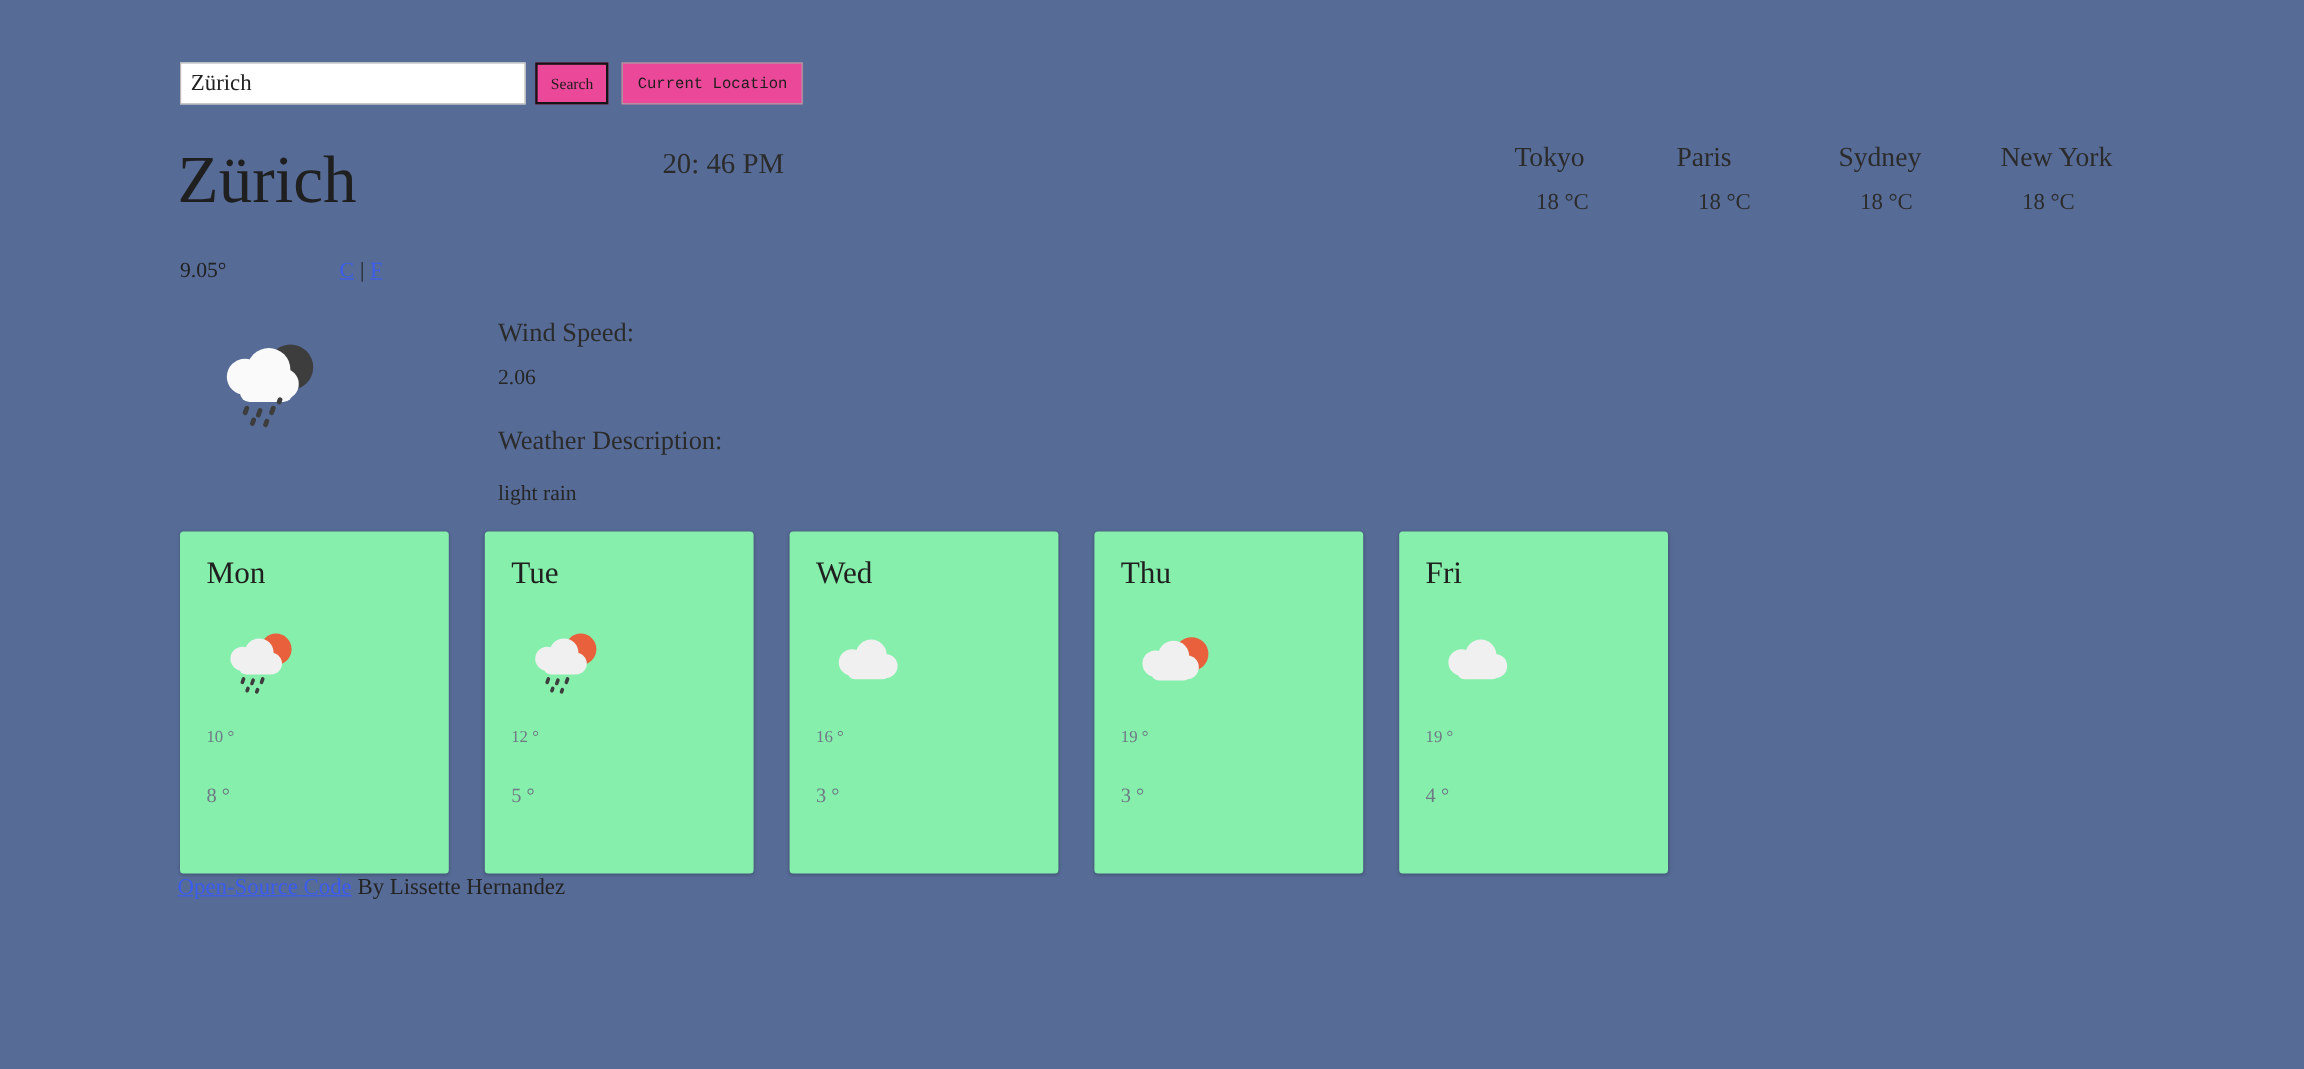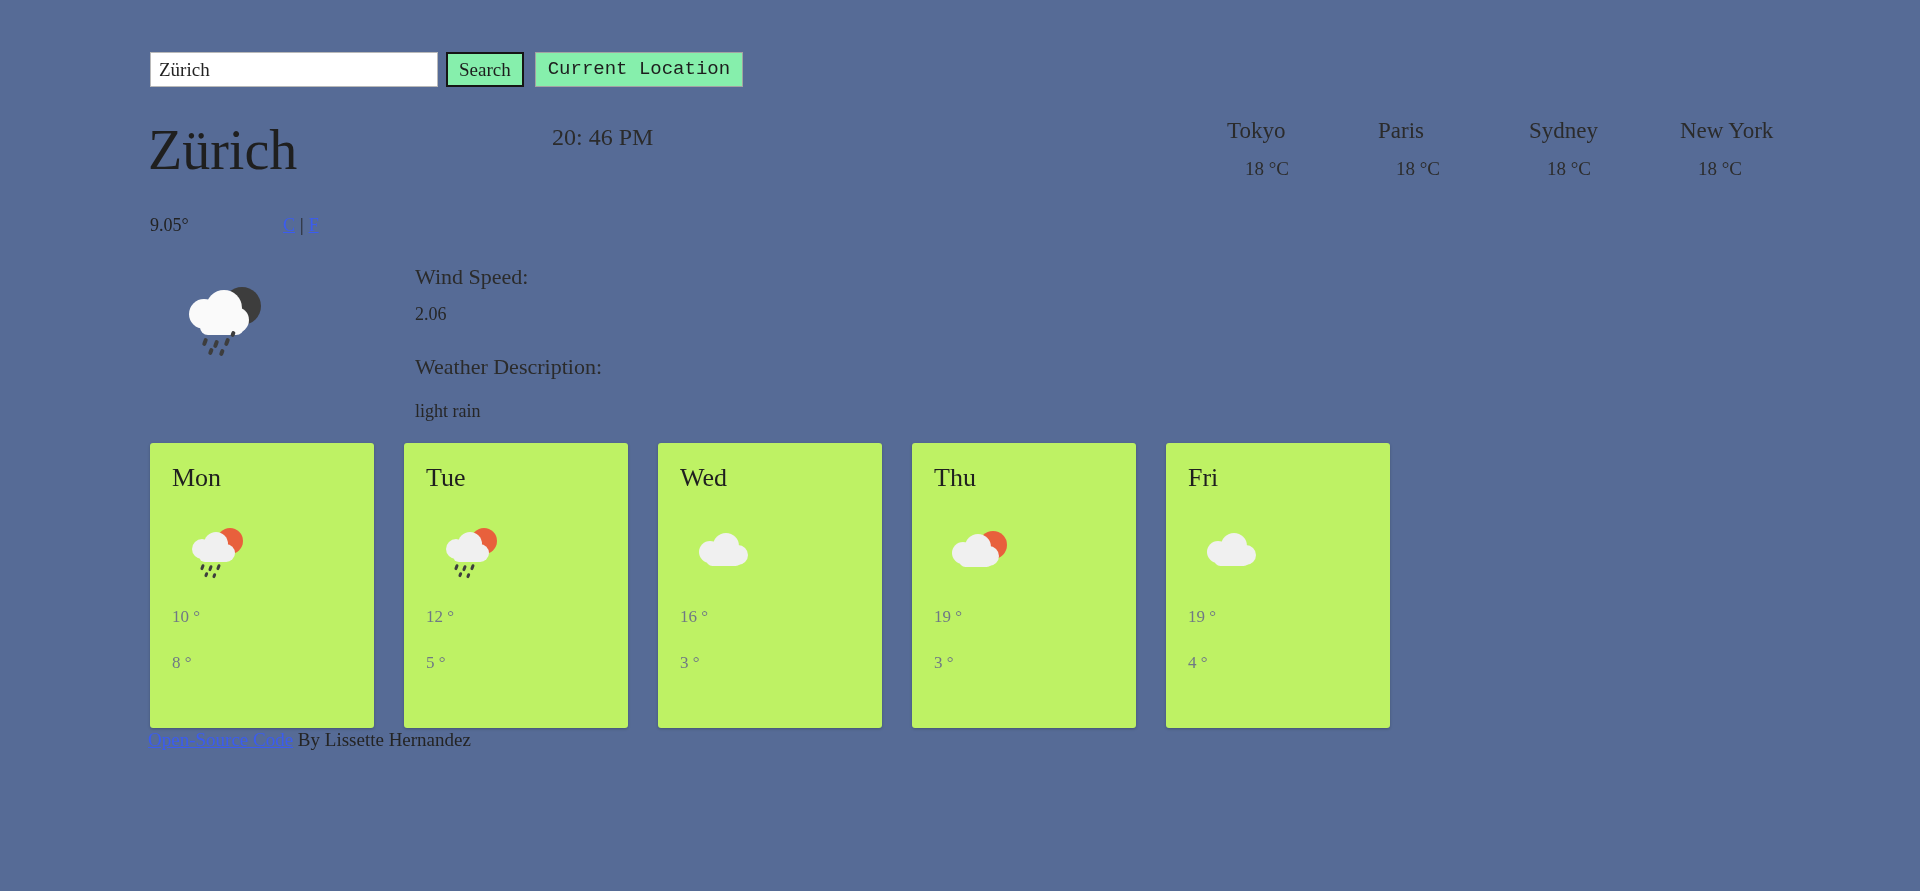--- a/index.html
+++ b/index.html
@@ -37,24 +37,24 @@
     background: #ffffff;
     border: 1px solid #b9b9b9;
     font-family: "Liberation Serif", "DejaVu Serif", serif;
     font-size: 19px;
     color: #222;
     padding: 0 8px;
     outline: none;
   }
   .btn {
     height: 35px;
-    background: #86efac;
+    background: #ec4899;
     border: 1px solid #a3a3a3;
     font-family: "Liberation Serif", "DejaVu Serif", serif;
-    font-size: 19px;
+    font-size: 13px;
     color: #1d1d1d;
     padding: 0 12px;
     cursor: pointer;
     line-height: 33px;
   }
   .btn-search {
     margin-left: 8px;
     border: 2px solid #151515;
     padding: 0 11px;
     line-height: 31px;
@@ -93,24 +93,24 @@
     left: 552px;
     top: 124px;
     font-size: 24px;
     color: #2b2b2b;
     white-space: nowrap;
   }
 
   
   .world-cities {
     position: absolute;
-    left: 1227px;
+    left: 1262px;
     top: 118px;
     display: flex;
-    gap: 16px;
+    gap: 0;
   }
   .world-city {
     width: 135px;
     text-align: left;
   }
   .world-city .wc-name {
     font-size: 23px;
     color: #2b2b2b;
     white-space: nowrap;
     display: block;
@@ -178,21 +178,21 @@
   .forecast {
     position: absolute;
     left: 150px;
     top: 443px;
     display: flex;
     gap: 30px;
   }
   .card {
     width: 224px;
     height: 285px;
-    background: #bef264;
+    background: #86efac;
     border-radius: 3px;
     box-shadow: 0 1px 3px rgba(0,0,0,0.22);
     position: relative;
   }
   .card-day {
     position: absolute;
     left: 22px;
     top: 20px;
     font-size: 26px;
     color: #1f1f1f;
@@ -202,21 +202,21 @@
     position: absolute;
     left: 32px;
     top: 82px;
     width: 76px;
     height: 56px;
   }
   .card-high {
     position: absolute;
     left: 22px;
     top: 164px;
-    font-size: 17px;
+    font-size: 14px;
     color: #6f7885;
   }
   .card-low {
     position: absolute;
     left: 22px;
     top: 210px;
     font-size: 17px;
     color: #6f7885;
   }
 

